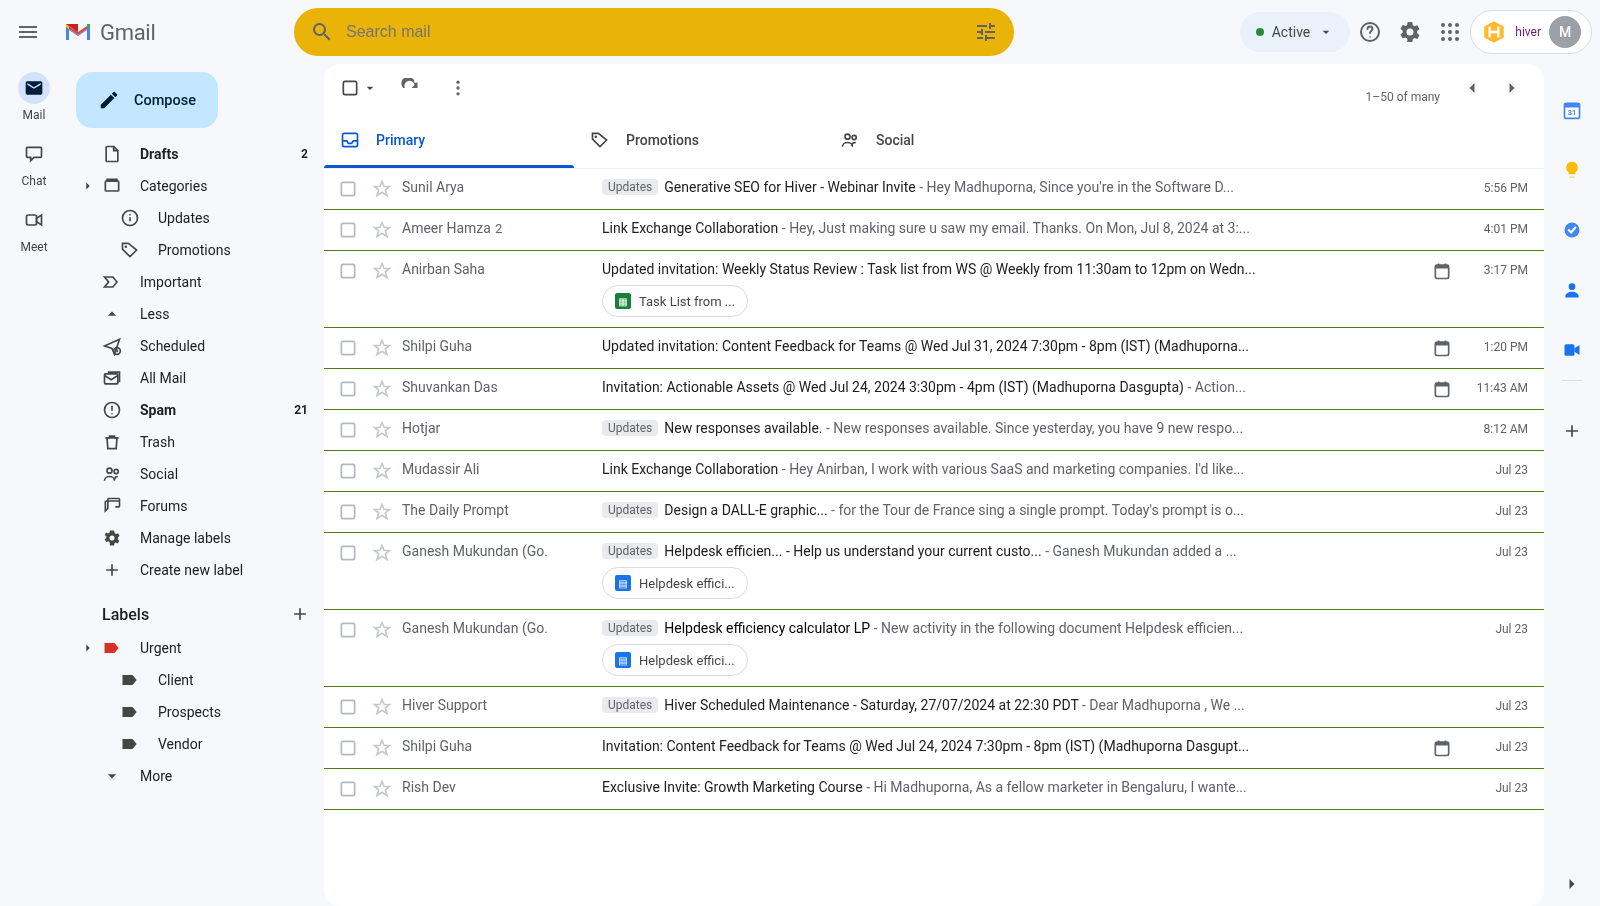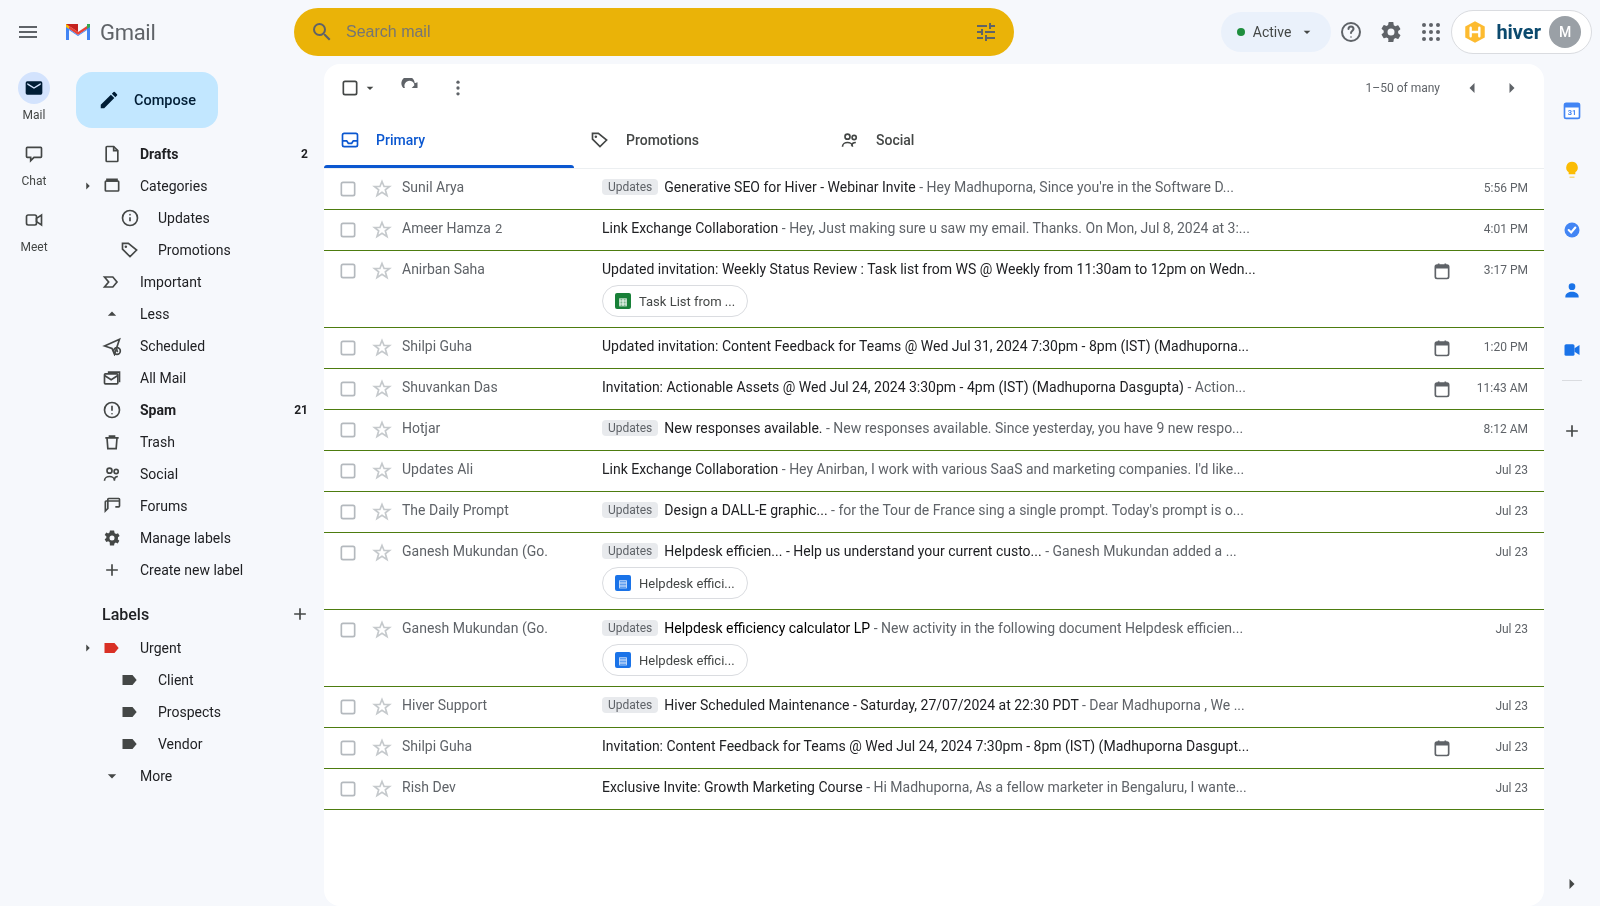--- a/index.html
+++ b/index.html
@@ -13,21 +13,21 @@
 .gmail-text { font-size: 22px; color:#5f6368; font-weight:400; letter-spacing:-0.3px; }
 .search-wrap { flex:1; max-width:720px; }
 .search { display:flex; align-items:center; background:#eab308; border-radius:28px; height:48px; padding: 0 8px; }
 .search-icon-btn, .search-tune-btn { width:40px; height:40px; display:flex; align-items:center; justify-content:center; color:#5f6368; border-radius:50%; cursor:pointer; }
 .search input { flex:1; border:none; background:transparent; font-size:16px; color:#5f6368; outline:none; padding:0 4px; }
 .header-right { display:flex; align-items:center; margin-left:auto; padding-right:8px; }
 .active-pill { display:flex; align-items:center; gap:8px; background:#eaf1fb; border-radius:22px; height:40px; padding:0 16px; cursor:pointer; color:#444746; }
 .active-dot { width:8px; height:8px; background:#1e8e3e; border-radius:50%; }
 .icon-btn { width:40px; height:40px; display:flex; align-items:center; justify-content:center; color:#5f6368; border-radius:50%; cursor:pointer; }
 .hiver-pill { display:flex; align-items:center; gap:8px; background:#fff; border:1px solid #dadce0; border-radius:22px; height:44px; padding:0 10px 0 10px; }
-.hiver-text { font-weight:700; color:#0c4a6e; font-size:20px; }
+.hiver-text { font-weight:400; color:#701a75; font-size:12px; }
 .avatar { width:32px; height:32px; background:#9aa0a6; border-radius:50%; display:flex; align-items:center; justify-content:center; color:#fff; font-weight:500; }
 
 
 .body-wrap { display:flex; height: calc(100vh - 64px); }
 
 
 .appbar { width:68px; display:flex; flex-direction:column; align-items:center; padding-top:8px; gap:16px; }
 .appbar-item { display:flex; flex-direction:column; align-items:center; gap:4px; cursor:pointer; }
 .appbar-icon { width:32px; height:32px; display:flex; align-items:center; justify-content:center; border-radius:16px; color:#444746; }
 .appbar-item.selected .appbar-icon { background:#d3e3fd; color:#001d35; }
@@ -45,21 +45,21 @@
 .sidebar-row.indent { padding-left:44px; }
 .sidebar-row.indent2 { padding-left:44px; }
 .labels-header { display:flex; align-items:center; justify-content:space-between; padding:16px 12px 6px 26px; font-size:16px; font-weight:500; color:#202124; }
 .labels-header .plus { width:24px; height:24px; color:#444746; cursor:pointer; display:flex; align-items:center; justify-content:center; }
 
 
 .main { flex:1; display:flex; flex-direction:column; background:#fff; border-radius:16px; margin-right:56px; overflow:hidden; min-width:0; position:relative; }
 .toolbar { display:flex; align-items:center; height:48px; padding:0 16px; }
 .toolbar-left { display:flex; align-items:center; gap:16px; }
 .check-all { display:flex; align-items:center; gap:2px; cursor:pointer; color:#444746; }
-.toolbar-right { margin-left:auto; display:flex; align-items:center; gap:8px; color:#5f6368; }
+.toolbar-right { margin-left:auto; display:flex; align-items:flex-end; gap:8px; color:#5f6368; }
 .pager { font-size:12px; color:#5f6368; margin-right:8px; }
 
 .tabs { display:flex; border-bottom:1px solid #eceff1; }
 .tab { flex:0 0 250px; display:flex; align-items:center; gap:16px; height:56px; padding:0 16px; cursor:pointer; color:#444746; position:relative; }
 .tab.active { color:#0b57d0; }
 .tab.active::after { content:""; position:absolute; bottom:0; left:0; right:0; height:3px; background:#0b57d0; border-radius:3px 3px 0 0; }
 .tab .tab-icon { width:20px; height:20px; display:flex; align-items:center; justify-content:center; }
 .tab .tab-label { font-size:14px; font-weight:500; }
 
 .rows { flex:1; overflow-y:auto; }
@@ -641,21 +641,21 @@
               <svg width="20" height="20" viewBox="0 0 24 24" fill="none" stroke="currentColor" stroke-width="2">
                 <rect x="4" y="4" width="16" height="16" rx="2"></rect>
               </svg>
             </span>
             <span class="star">
               <svg width="20" height="20" viewBox="0 0 24 24" fill="none" stroke="currentColor" stroke-width="2">
                 <path d="M12 3l2.5 6H21l-5 4 2 7-6-4-6 4 2-7-5-4h6.5L12 3z"></path>
               </svg>
             </span>
           </div>
-          <div class="sender">Updates Ali</div>
+          <div class="sender">Mudassir Ali</div>
           <div class="content">
             <div class="line1">
               <span class="subj"><span class="subject-text" style="color:#202124">Link Exchange Collaboration</span><span class="snippet"> - Hey Anirban, I work with various SaaS and marketing companies. I'd like...</span></span>
             </div>
           </div>
           <div class="time">Jul 23</div>
         </div>
         <div class="mail-row">
           <div class="row-controls">
             <span class="ck">

